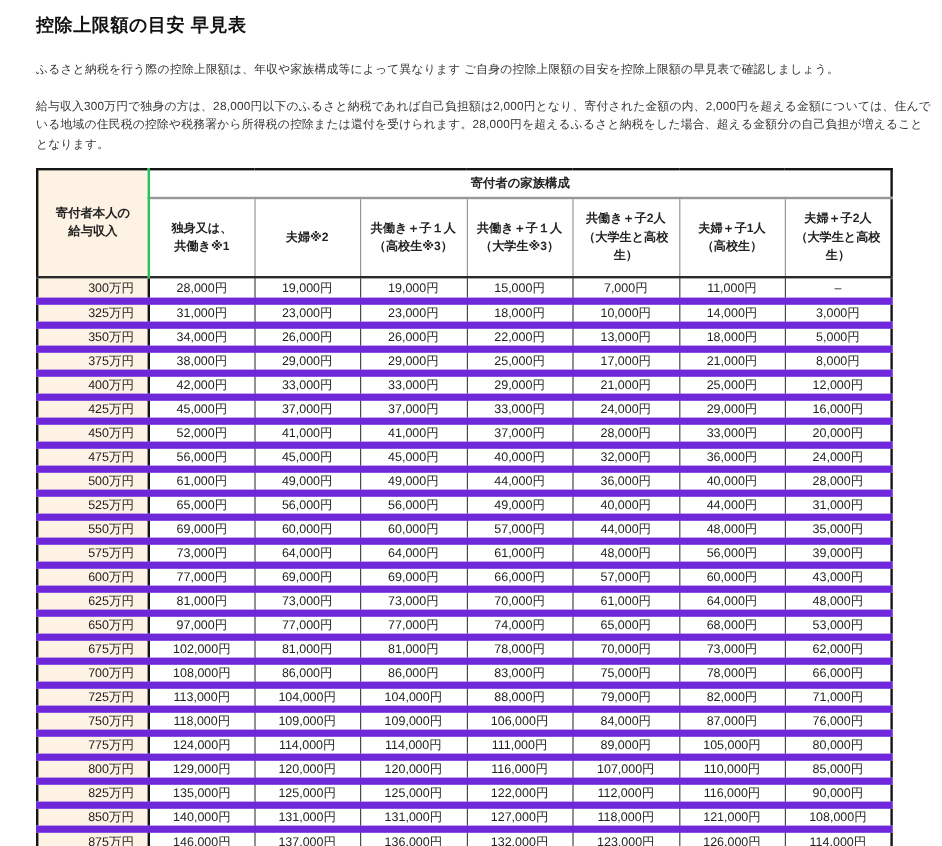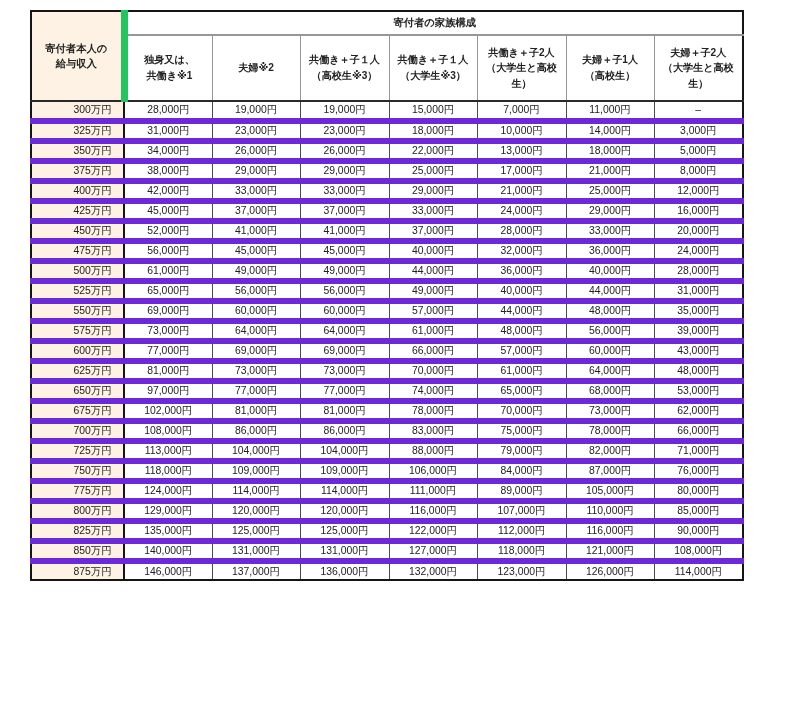--- a/index.html
+++ b/index.html
@@ -47,21 +47,21 @@
     border: 2px solid #151515;
   }
   table.limits th, table.limits td {
     padding: 0 2px;
     text-align: center;
     vertical-align: middle;
     overflow: hidden;
   }
   th.corner {
     background: #fdf2e3;
-    border-right: 7px solid #22c55e;
+    border-right: 2px solid #22c55e;
     font-size: 10.3px;
     font-weight: bold;
     white-space: pre-line;
     line-height: 1.5;
   }
   tr.group-row th.group {
     height: 22px;
     font-size: 10.3px;
     font-weight: bold;
     border-bottom: 2px solid #979797;
@@ -93,20 +93,23 @@
     font-size: 10.4px;
     border-left: 1px solid #4a4a4a;
     background: #ffffff;
   }
   tbody td:nth-child(2) { border-left: none; }
 </style>
 </head>
 <body>
 
 <div class="page">
+  <h1 class="page-title">控除上限額の目安 早見表</h1>
+  <p class="intro">ふるさと納税を行う際の控除上限額は、年収や家族構成等によって異なります ご自身の控除上限額の目安を控除上限額の早見表で確認しましょう。</p>
+  <p class="how-to-body">給与収入300万円で独身の方は、28,000円以下のふるさと納税であれば自己負担額は2,000円となり、寄付された金額の内、2,000円を超える金額については、住んでいる地域の住民税の控除や税務署から所得税の控除または還付を受けられます。28,000円を超えるふるさと納税をした場合、超える金額分の自己負担が増えることとなります。</p>
 
   <table class="limits">
     <colgroup>
       <col style="width:93px">
       <col style="width:88px">
         <col style="width:88px">
         <col style="width:89px">
       <col style="width:88px">
         <col style="width:89px">
         <col style="width:88px">

